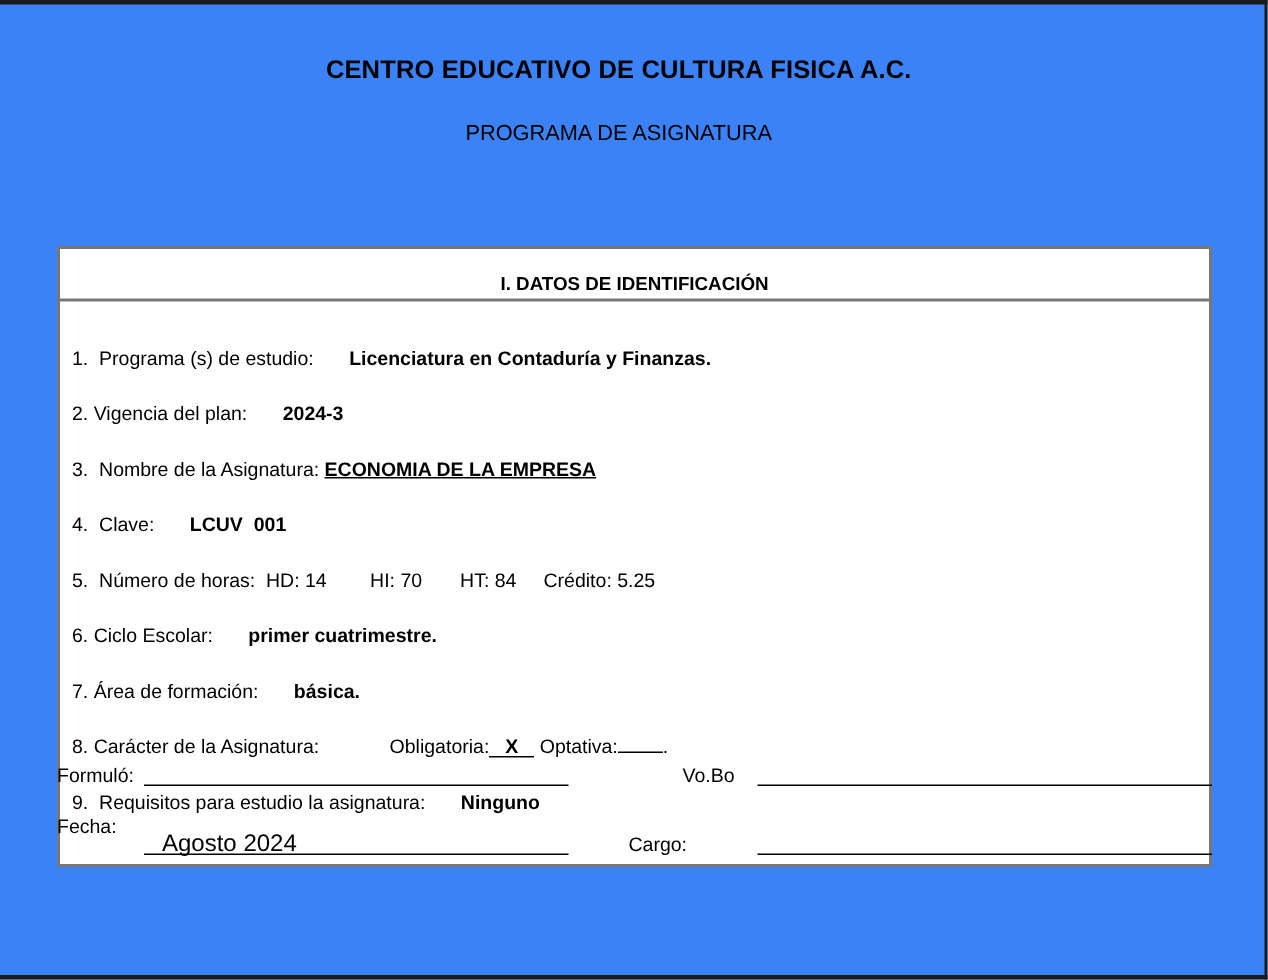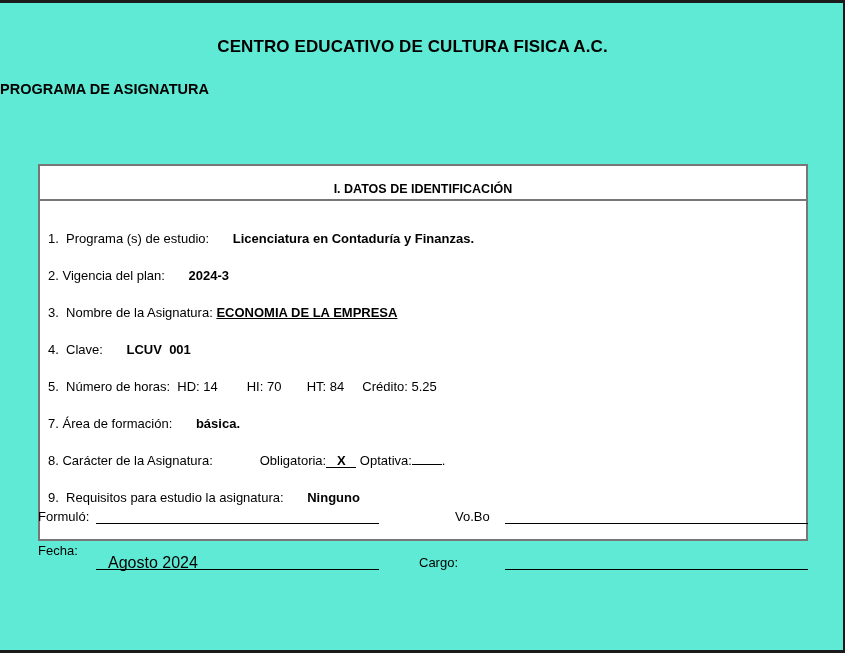--- a/index.html
+++ b/index.html
@@ -17,40 +17,41 @@
 
   
   .page {
     position: relative;
     box-sizing: border-box;
     width: 845px;
     height: 653px;
     border-top: 3px solid #1b1b1b;
     border-bottom: 3px solid #1b1b1b;
     border-right: 2px solid #1b1b1b;
-    background: #5eead4;
+    background: #3b82f6;
   }
 
   .inner {
     position: relative;
     padding: 0;
   }
 
   
   .doc-title {
     text-align: center;
     font-size: 17px;
     font-weight: bold;
     letter-spacing: 0.1px;
     margin-top: 34px;
     padding-right: 18px;
   }
   .doc-subtitle {
+    text-align: center;
     font-size: 14.5px;
-    font-weight: bold;
+    font-weight: normal;
     margin-top: 24px;
     padding-right: 18px;
   }
 
   
   .section-box {
     position: absolute;
     left: 38px;
     top: 127px;
     width: 770px;
@@ -154,20 +155,21 @@
         <div class="row"><span class="num">1.</span><span class="lbl">  Programa (s) de estudio: </span><span class="val-bold">Licenciatura en Contaduría y Finanzas.</span></div>
 
         <div class="row"><span class="num">2.</span><span class="lbl"> Vigencia del plan: </span><span class="val-bold">2024-3</span></div>
 
         <div class="row"><span class="num">3.</span><span class="lbl">  Nombre de la Asignatura: </span><span class="val-bold-ul">ECONOMIA DE LA EMPRESA</span></div>
 
         <div class="row"><span class="num">4.</span><span class="lbl">  Clave: </span><span class="val-bold">LCUV  001</span></div>
 
         <div class="row"><span class="num">5.</span><span class="lbl">  Número de horas:  </span><span class="hours-seg">HD: 14</span><span>        </span><span class="hours-seg">HI: 70</span><span>       </span><span class="hours-seg">HT: 84</span><span>     </span><span class="hours-seg">Crédito: 5.25</span></div>
 
+        <div class="row"><span class="num">6.</span><span class="lbl"> Ciclo Escolar: </span><span class="val-bold">primer cuatrimestre.</span></div>
 
         <div class="row"><span class="num">7.</span><span class="lbl"> Área de formación: </span><span class="val-bold">básica.</span></div>
 
         <div class="row"><span class="num">8.</span><span class="lbl"> Carácter de la Asignatura:</span><span>             </span><span class="lbl">Obligatoria:</span><span class="blank blank-obl"><span class="mark-x">X</span></span><span class="lbl"> Optativa:</span><span class="blank blank-opt"><span class="mark-x"></span></span><span class="lbl">.</span></div>
 
         <div class="row"><span class="num">9.</span><span class="lbl">  Requisitos para estudio la asignatura: </span><span class="val-bold">Ninguno</span></div>
 
       </div>
     </div>
 

